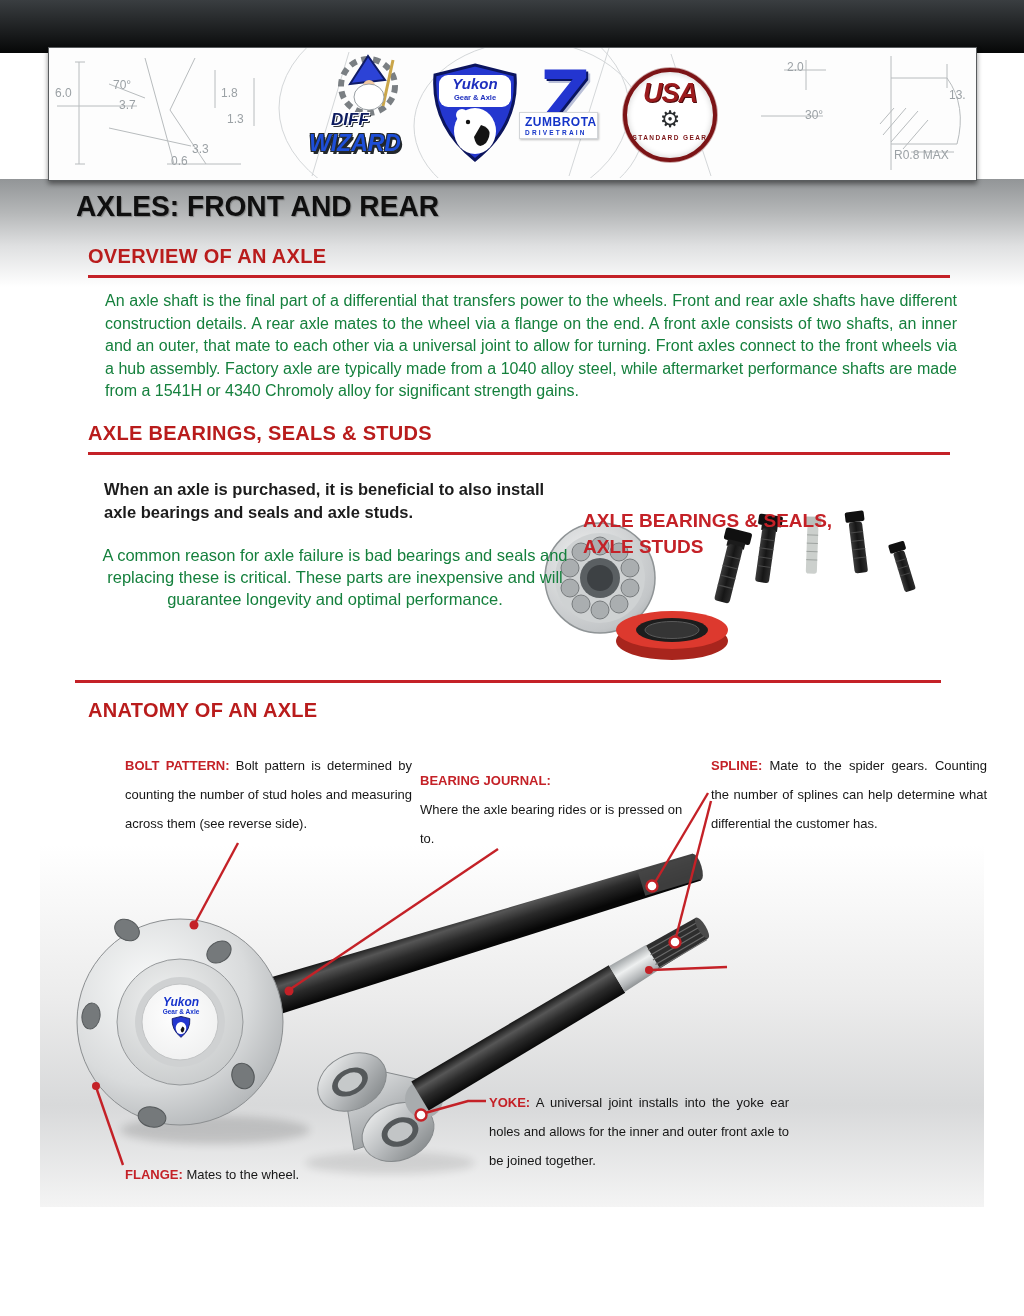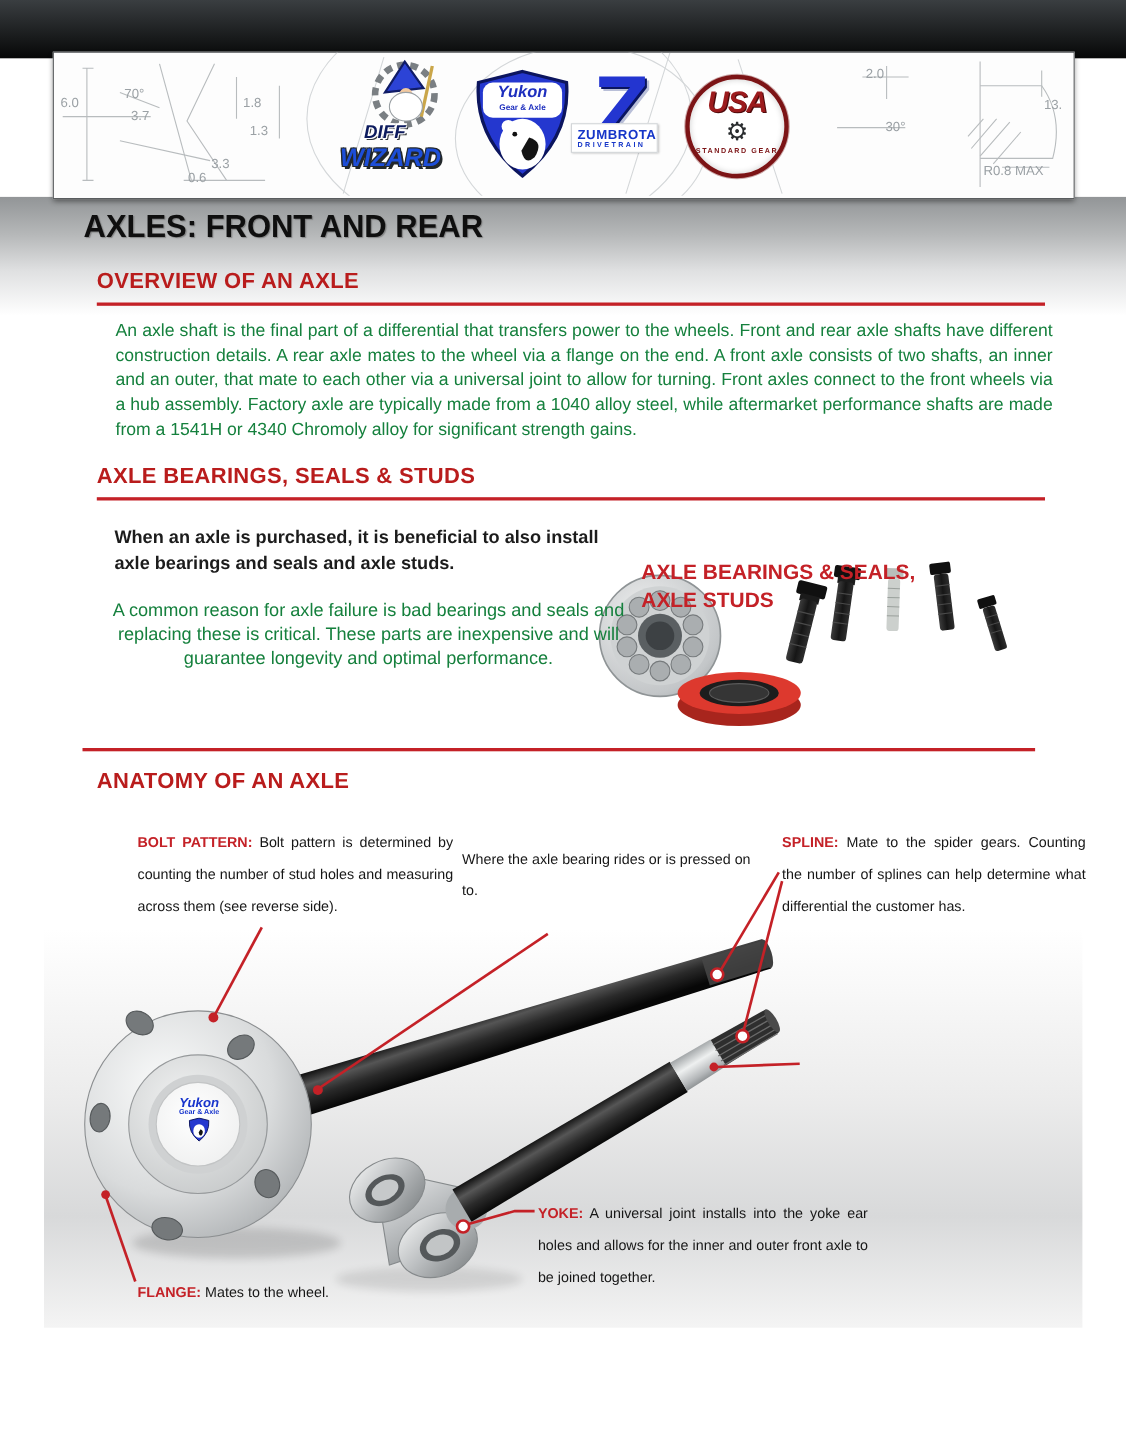--- a/index.html
+++ b/index.html
@@ -166,20 +166,21 @@
   </div>
 
   <div class="rule" style="left:75px;top:680px;width:866px;height:2.5px"></div>
   <h2 class="sec-heading" style="left:88px;top:699px">ANATOMY OF AN AXLE</h2>
 
   <div class="callout" style="left:125px;top:751px;width:287px">
     <span class="term">BOLT PATTERN:</span>
     <span>Bolt pattern is determined by counting the number of stud holes and measuring across them (see reverse side).</span>
   </div>
   <div class="callout la" style="left:420px;top:766px;width:280px">
+    <span class="term block">BEARING JOURNAL:</span>
     <span>Where the axle bearing rides or is pressed on to.</span>
   </div>
   <div class="callout" style="left:711px;top:751px;width:276px">
     <span class="term">SPLINE:</span>
     <span>Mate to the spider gears. Counting the number of splines can help determine what differential the customer has.</span>
   </div>
   <div class="callout" style="left:489px;top:1088px;width:300px">
     <span class="term">YOKE:</span>
     <span>A universal joint installs into the yoke ear holes and allows for the inner and outer front axle to be joined together.</span>
   </div>

